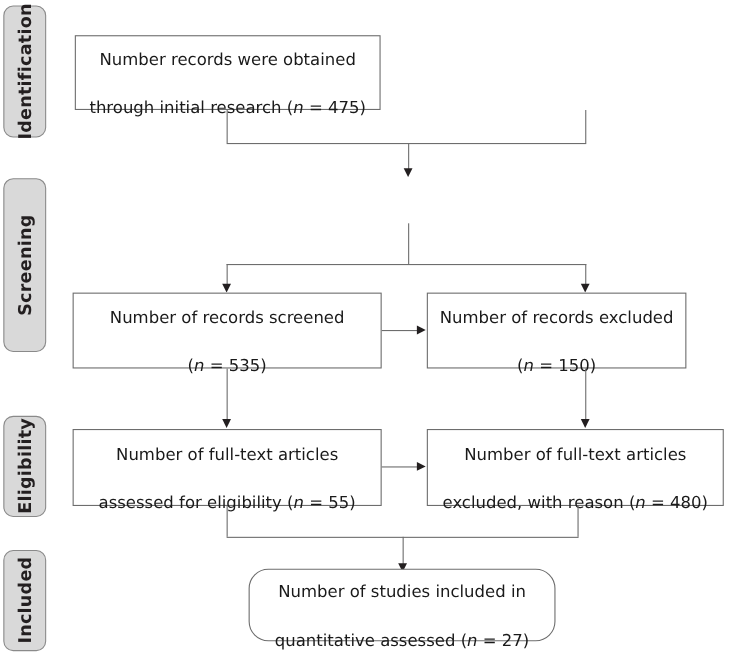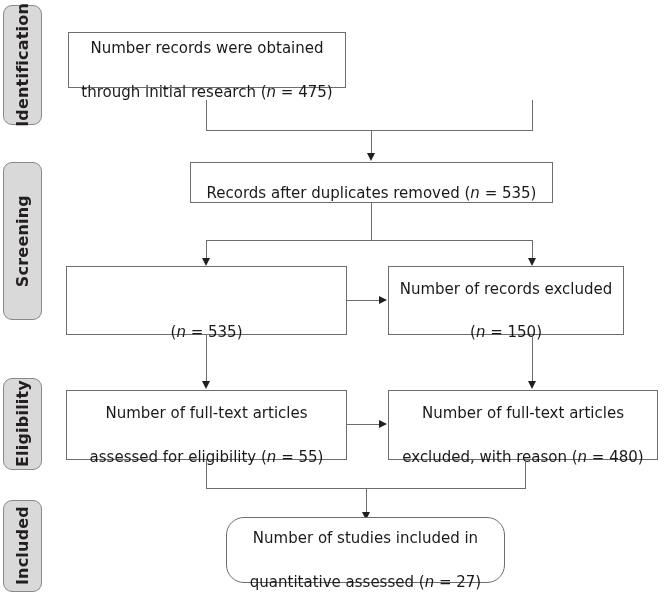--- a/index.html
+++ b/index.html
@@ -97,50 +97,45 @@
   </div>
 
   <div class="stage-tab" style="left:3px; top:378px; width:39px; height:92px;">
     <span class="stage-label">Eligibility</span>
   </div>
 
   <div class="stage-tab" style="left:3px; top:500px; width:39px; height:92px;">
     <span class="stage-label">Included</span>
   </div>
 
-  <div class="flow-box" style="left:68px; top:32px; width:278px; height:56px;">
+  <div class="flow-box" style="left:68px; top:32px; width:278px; height:68px;">
     <div class="box-text">
       <span>Number records were obtained</span><br>
       <span>through initial research (</span><em>n</em><span> = 475)</span>
     </div>
   </div>
 
 
   <div class="conn conn-v" style="left:206px; top:100px; height:30px;"></div>
   <div class="conn conn-v" style="left:532px; top:100px; height:30px;"></div>
   <div class="conn conn-h" style="left:206px; top:130px; width:327px;"></div>
   <div class="conn conn-v" style="left:371px; top:130px; height:25px;"></div>
   <div class="arrow-down" style="left:367px; top:153px;"></div>
 
-  <div class="flow-box" style="left:190px; top:162px; width:363px; height:41px;">
-    <div class="box-text">
-      <span>Records after duplicates removed (</span><em>n</em><span> = 535)</span>
-    </div>
-  </div>
 
   <div class="conn conn-v" style="left:371px; top:203px; height:37px;"></div>
   <div class="conn conn-h" style="left:206px; top:240px; width:327px;"></div>
   <div class="conn conn-v" style="left:206px; top:240px; height:20px;"></div>
   <div class="arrow-down" style="left:202px; top:258px;"></div>
   <div class="conn conn-v" style="left:532px; top:240px; height:20px;"></div>
   <div class="arrow-down" style="left:528px; top:258px;"></div>
 
   <div class="flow-box" style="left:66px; top:266px; width:281px; height:69px;">
     <div class="box-text">
-      <br>
+      <span>Number of records screened</span><br>
       <span>(</span><em>n</em><span> = 535)</span>
     </div>
   </div>
 
   <div class="flow-box" style="left:388px; top:266px; width:236px; height:69px;">
     <div class="box-text">
       <span>Number of records excluded</span><br>
       <span>(</span><em>n</em><span> = 150)</span>
     </div>
   </div>

